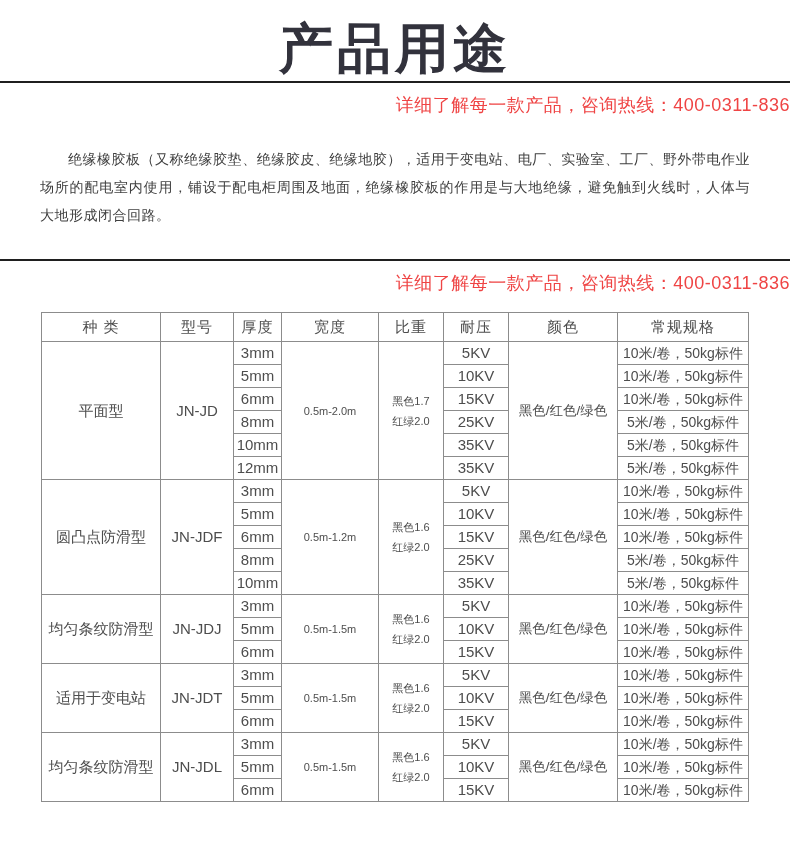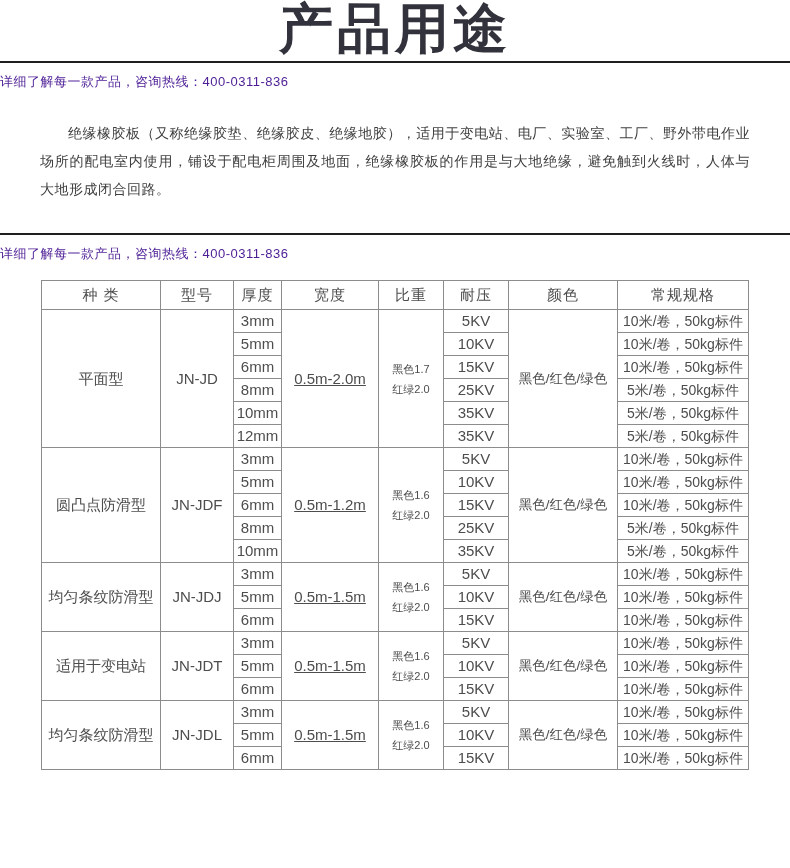--- a/index.html
+++ b/index.html
@@ -10,39 +10,40 @@
     --body-text:#3f3f3f;
   }
   *{margin:0;padding:0;box-sizing:border-box;}
   html,body{background:#ffffff;}
   body{
     width:790px;height:868px;overflow:hidden;
     font-family:"Liberation Sans","DejaVu Sans",sans-serif;
     color:var(--body-text);
   }
   .section-title{
+    margin-top:20px;
     text-align:center;
     font-size:54px;
     line-height:58px;
     font-weight:900;
     letter-spacing:4px;
     color:var(--title-color);
     font-family:"DejaVu Sans","Liberation Sans",sans-serif;
   }
   .title-rule{
     border:none;
     border-top:2px solid var(--rule-color);
     margin:3px 0 0 0;
     width:100%;
   }
   .hotline{
     margin-top:10px;
-    text-align:left;
-    font-size:13px;
-    color:#4c1d95;
+    text-align:right;
+    font-size:18px;
+    color:#ef4444;
     letter-spacing:0.5px;
   }
   .intro-paragraph{
     margin:28px 40px 0 40px;
     font-size:14px;
     line-height:28px;
     text-indent:2em;
     color:var(--body-text);
     text-align:justify;
     letter-spacing:0.5px;
@@ -71,21 +72,21 @@
   .col-model{width:73px;}
   .col-thickness{width:48px;}
   .col-width{width:97px;}
   .col-gravity{width:65px;}
   .col-voltage{width:65px;}
   .col-color{width:109px;}
   .col-spec{width:131px;}
   td.cell-color{font-size:13.5px;letter-spacing:0;}
   td.cell-spec{font-size:14px;letter-spacing:0;}
   td.cell-gravity{font-size:11px;line-height:18px;}
-  td.cell-width{font-size:15px;text-decoration:underline;}
+  td.cell-width{font-size:11px;}
 </style>
 </head>
 <body>
 
 <div class="page">
 
   <section class="usage-section">
     <h1 class="section-title">产品用途</h1>
     <hr class="title-rule">
     <p class="hotline">详细了解每一款产品，咨询热线：400-0311-836</p>

